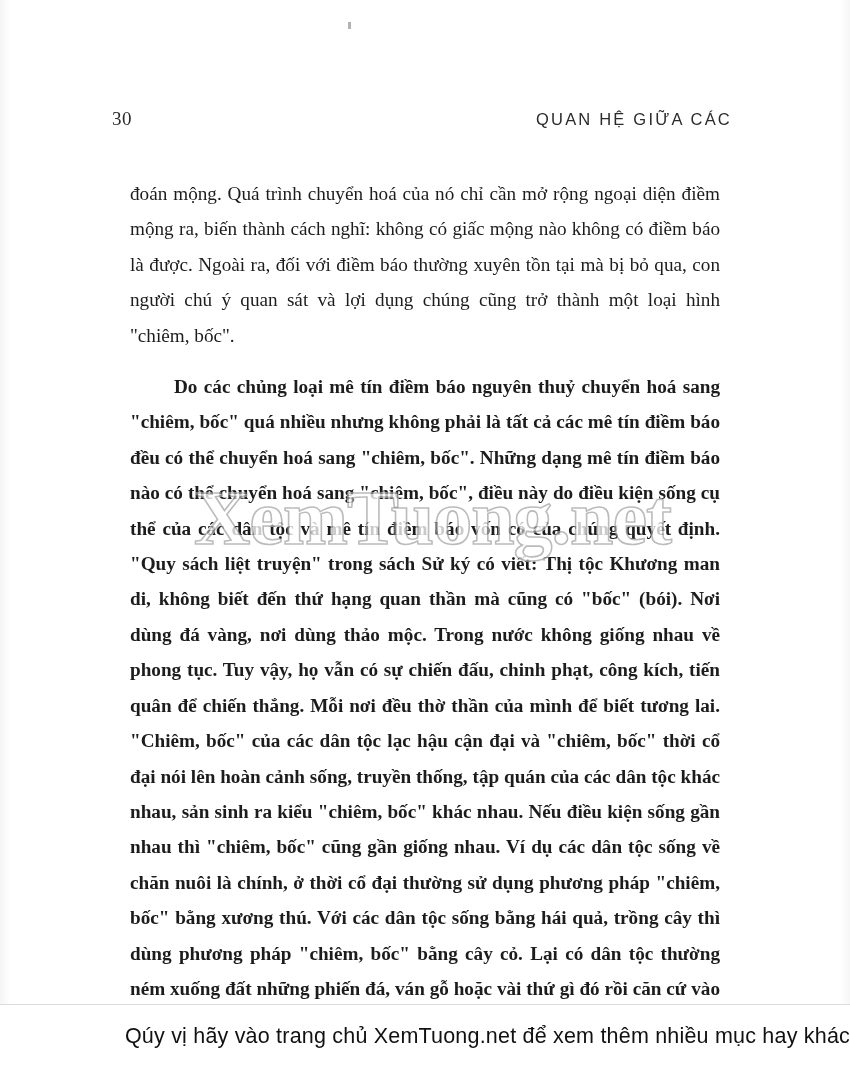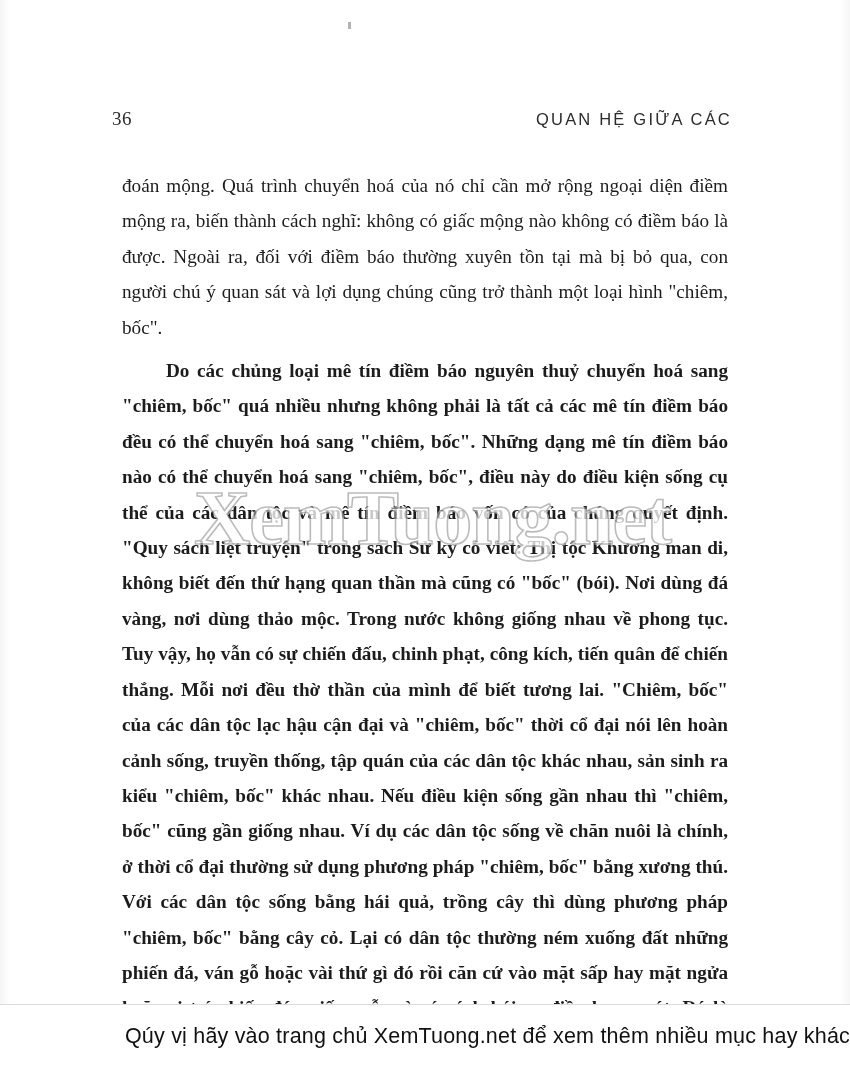--- a/index.html
+++ b/index.html
@@ -61,21 +61,21 @@
     top: 160px;
     left: 114px;
     width: 622px;
     font-size: 19.2px;
     line-height: 35.4px;
     color: #1c1c1c;
     text-align: justify;
     text-justify: inter-word;
   }
   .body-text p {
-    margin: 8px;
+    margin: 16px;
   }
   .body-text p.indent {
     text-indent: 44px;
     font-weight: bold;
   }
 
   
   .watermark {
     position: absolute;
     top: 472px;
@@ -136,21 +136,21 @@
   }
 </style>
 </head>
 <body>
 
 <div class="page">
 
   <div class="top-mark"></div>
 
   <div class="header">
-    <div class="page-number">36</div>
+    <div class="page-number">30</div>
     <div class="running-head">QUAN HỆ GIỮA CÁC</div>
   </div>
 
   <div class="body-text">
     <p>đoán mộng. Quá trình chuyển hoá của nó chỉ cần mở rộng ngoại diện điềm mộng ra, biến thành cách nghĩ: không có giấc mộng nào không có điềm báo là được. Ngoài ra, đối với điềm báo thường xuyên tồn tại mà bị bỏ qua, con người chú ý quan sát và lợi dụng chúng cũng trở thành một loại hình "chiêm, bốc".</p>
     <p class="indent">Do các chủng loại mê tín điềm báo nguyên thuỷ chuyển hoá sang "chiêm, bốc" quá nhiều nhưng không phải là tất cả các mê tín điềm báo đều có thể chuyển hoá sang "chiêm, bốc". Những dạng mê tín điềm báo nào có thể chuyển hoá sang "chiêm, bốc", điều này do điều kiện sống cụ thể của các dân tộc và mê tín điềm báo vốn có của chúng quyết định. "Quy sách liệt truyện" trong sách Sử ký có viết: Thị tộc Khương man di, không biết đến thứ hạng quan thần mà cũng có "bốc" (bói). Nơi dùng đá vàng, nơi dùng thảo mộc. Trong nước không giống nhau về phong tục. Tuy vậy, họ vẫn có sự chiến đấu, chinh phạt, công kích, tiến quân để chiến thắng. Mỗi nơi đều thờ thần của mình để biết tương lai. "Chiêm, bốc" của các dân tộc lạc hậu cận đại và "chiêm, bốc" thời cổ đại nói lên hoàn cảnh sống, truyền thống, tập quán của các dân tộc khác nhau, sản sinh ra kiểu "chiêm, bốc" khác nhau. Nếu điều kiện sống gần nhau thì "chiêm, bốc" cũng gần giống nhau. Ví dụ các dân tộc sống về chăn nuôi là chính, ở thời cổ đại thường sử dụng phương pháp "chiêm, bốc" bằng xương thú. Với các dân tộc sống bằng hái quả, trồng cây thì dùng phương pháp "chiêm, bốc" bằng cây cỏ. Lại có dân tộc thường ném xuống đất những phiến đá, ván gỗ hoặc vài thứ gì đó rồi căn cứ vào mặt sấp hay mặt ngửa hoặc vị trí phiến đá, miếng gỗ mà có cách bói ra điều hung, cát. Đó là phương pháp phổ biến vì nó không chịu sự hạn chế của điều kiện sinh sống. Lại có cách bói lành, dữ qua việc xem xét số lẻ, số chẵn, số lượng nhiều hay ít, lớn nhỏ hoặc ngắn dài.</p>
   </div>
 
   <div class="watermark">
     <span>XemTuong.net</span>

